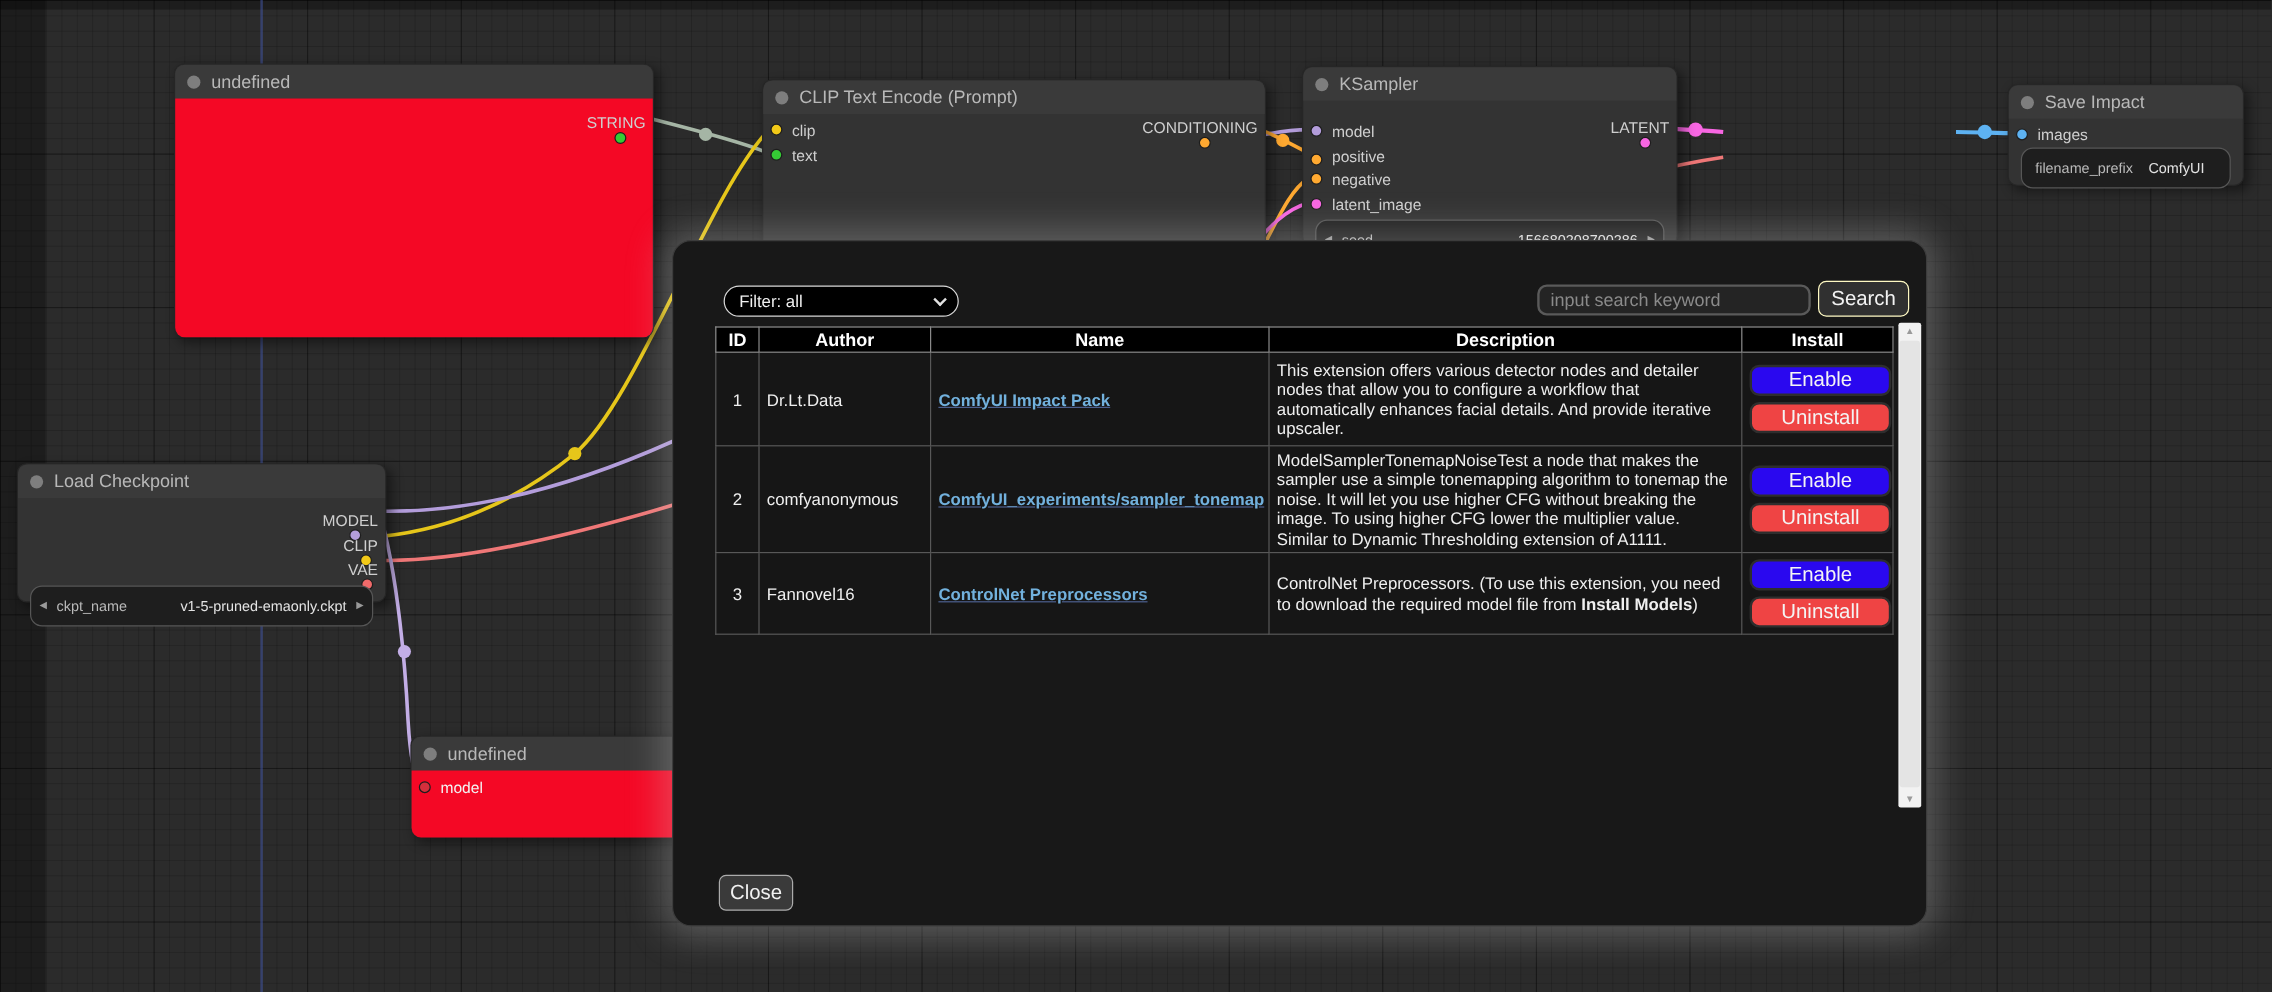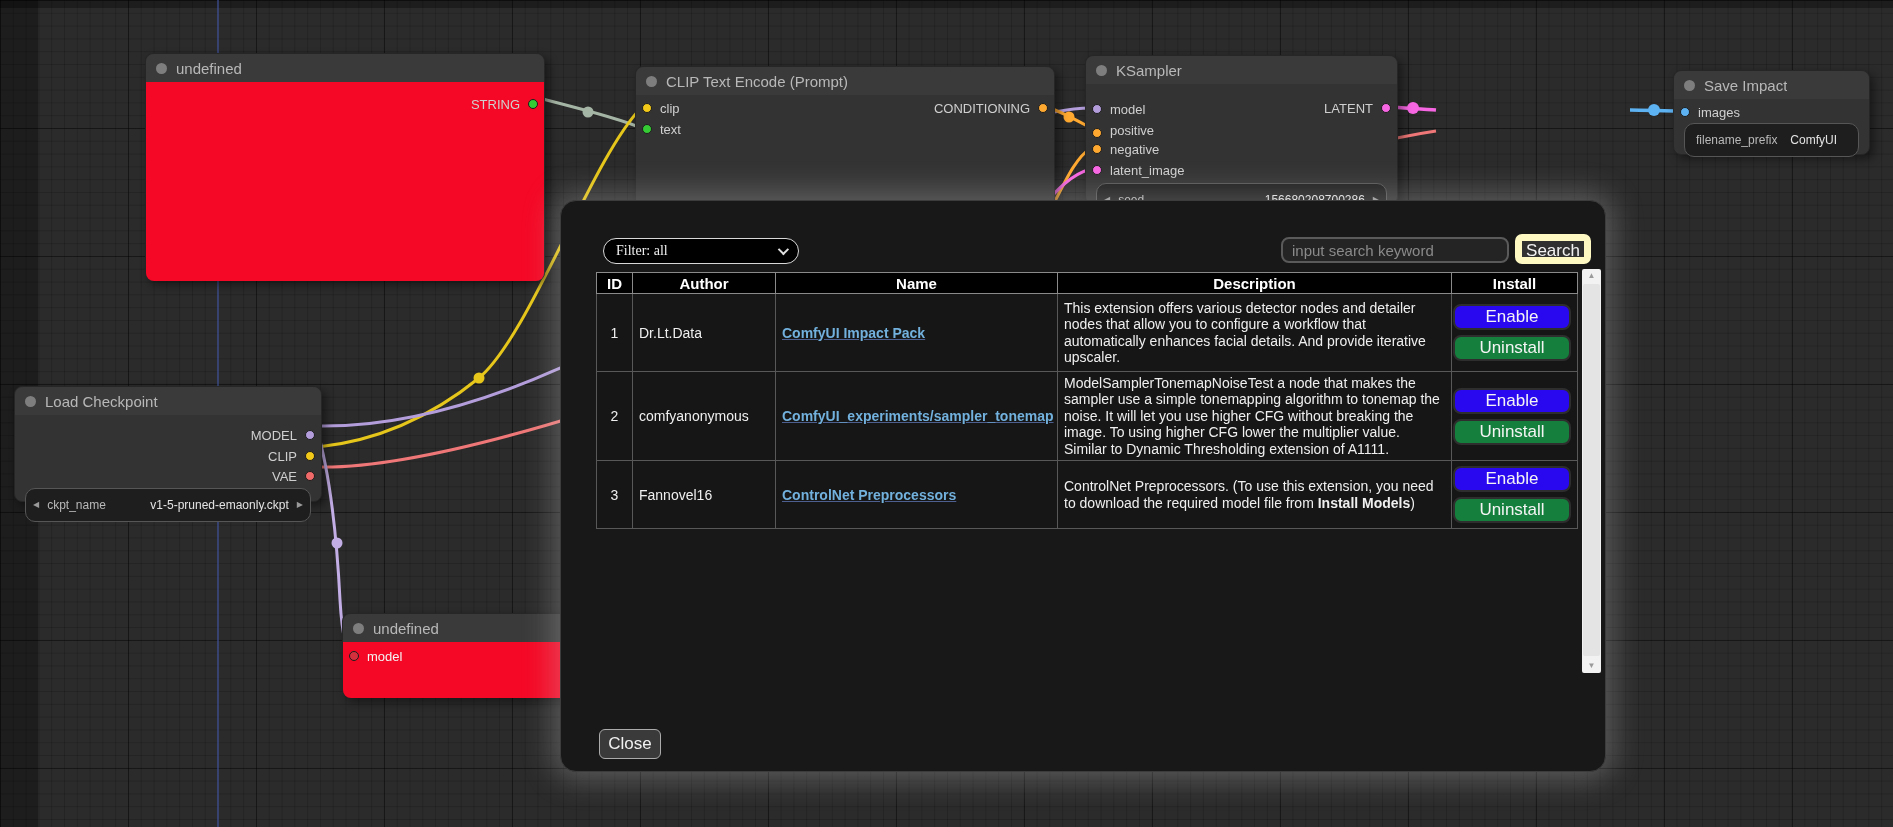--- a/index.html
+++ b/index.html
@@ -27,21 +27,21 @@
     box-shadow:4px 4px 10px rgba(0,0,0,0.45); border:1px solid #262626; }
   .node-header { height:28px; background:#3a3a3a; border-radius:8px 8px 0 0;
     display:flex; align-items:center; padding:0 10px; }
   .title-dot { width:11px; height:11px; border-radius:50%; background:#7e7e7e;
     margin-right:9px; flex:0 0 auto; }
   .node-title { color:#b8b8b8; font-size:15px; white-space:nowrap; overflow:hidden; }
   .node-body { position:relative; width:100%; }
   .node-body.red { background:#f40825; border-radius:0 0 8px 8px; }
   .slot { position:absolute; height:18px; display:flex; align-items:center;
     font-size:13px; color:#cfcfcf; white-space:nowrap; }
-  .slot.out { right:6px; flex-direction:row; }
+  .slot.out { right:6px; flex-direction:column; }
   .slot.in { left:6px; }
   .slot .dot { width:10px; height:10px; border-radius:50%; border:1px solid #1d1d1d;
     flex:0 0 auto; }
   .slot.in .dot { margin-right:8px; }
   .slot.out .dot { margin-left:8px; }
   .slot.onred { color:#f3f3f3; }
   .dot.c-green { background:#35cb35; } .dot.c-yellow { background:#f2c918; }
   .dot.c-orange { background:#ffa931; } .dot.c-purple { background:#b39ddb; }
   .dot.c-pink { background:#f766e2; } .dot.c-blue { background:#5db2f2; }
   .dot.c-salmon { background:#f06a6a; } .dot.c-red { background:#d42f3c; }
@@ -53,48 +53,48 @@
   .widget .wvalue { margin-left:auto; margin-right:8px; color:#e3e3e3;text-align:right; }
   .widget.noarrows .wlabel { margin-left:12px; }
   .widget.noarrows .wvalue { margin-right:14px; }
 
   
   #manager-dialog { position:absolute; left:560px; top:200px; width:1046px; height:572px;
     background:#181818; border-radius:16px; z-index:10; border:1px solid #3c3c3c;
     box-shadow:0 0 30px 8px rgba(215,215,215,0.28); color:#e8e8e8; }
   .filter-pill { position:absolute; left:42px; top:37px; width:196px; height:26px;
     background:#000; border:1px solid #d8d8d8; border-radius:13px; display:flex;
-    align-items:center; padding:0 12px; font-size:14px; color:#f0f0f0; cursor:pointer;font-family:Liberation Serif, serif; }
+    align-items:center; padding:0 12px; font-size:14px; color:#f0f0f0; cursor:pointer; }
   .chev { margin-left:auto; width:8px; height:8px; border-right:2px solid #e0e0e0;
     border-bottom:2px solid #e0e0e0; transform:rotate(45deg) translateY(-2px); }
   .search-input { position:absolute; left:720px; top:36px; width:228px; height:26px;
     background:#242424; border:2px solid #5a5a5a; border-radius:8px; color:#dcdcdc;
     font-size:15px; padding:0 9px; font-family:"Liberation Sans", sans-serif; }
   .search-input::placeholder { color:#8a8a8a; }
   .search-btn { position:absolute; left:954px; top:33px; width:76px; height:30px;
-    background:#303030; border:7px solid #fef9c3; border-radius:7px; color:#f2f2f2;
+    background:#303030; border:1px solid #fef9c3; border-radius:7px; color:#f2f2f2;
     font-size:17px; cursor:pointer; font-family:"Liberation Sans", sans-serif; }
   table.ext { position:absolute; left:35px; top:71px; width:981px;
     border-collapse:collapse; table-layout:fixed; }
   table.ext th { background:#000; color:#fff; font-size:15px; font-weight:bold;
     border:1px solid #8a8a8a; height:21px; padding:0 3px; }
   table.ext td { background:#161616; border:1px solid #585858; color:#efefef;
     font-size:14px; padding:2px 6px; vertical-align:middle; }
   td.cid { text-align:center; }
   td.cdesc { font-size:13.5px; line-height:1.17; vertical-align:top; padding-top:3px; }
   td.cinstall { text-align:center; }
   .row-1 td { height:78px; } .row-2 td { height:89px; } .row-3 td { height:68px; }
   a.ext-link { color:#72b1dd; font-weight:bold; text-decoration:underline;
     text-decoration-color:#4c5f8e; cursor:pointer; }
-  .btn-stack { display:flex; flex-direction:column; gap:5px; align-items:flex-end; }
+  .btn-stack { display:flex; flex-direction:column; gap:5px; align-items:flex-start; }
   .pill-btn { width:118px; height:26px; border-radius:8px; border:2px solid #2e2e2e;
     color:#f4f4f4; font-size:17px; line-height:22px; text-align:center; cursor:pointer;
     font-family:"Liberation Sans", sans-serif; padding:0; }
   .pill-btn.enable { background:#2a08ef; }
-  .pill-btn.uninstall { background:#15803d; }
+  .pill-btn.uninstall { background:#ef4444; }
   .vscroll { position:absolute; left:1021px; top:68px; width:19px; height:404px;
     background:#f2f2f2; border-radius:2px; }
   .vscroll .sb-arrow { position:absolute; left:0; width:100%; text-align:center;
     color:#9a9a9a; font-size:8px; line-height:14px; height:14px; cursor:pointer; }
   .vscroll .sb-arrow.up { top:0; } .vscroll .sb-arrow.down { bottom:0; }
   .vscroll .sb-thumb { position:absolute; left:1px; top:15px; width:17px; height:372px;
     background:#e4e4e4; border-radius:2px; }
   .close-btn { position:absolute; left:38px; top:528px; width:62px; height:30px;
     background:#3a3a3a; border:1px solid #ababab; border-radius:6px; color:#f1f1f1;
     font-size:17px; cursor:pointer; font-family:"Liberation Sans", sans-serif; }

